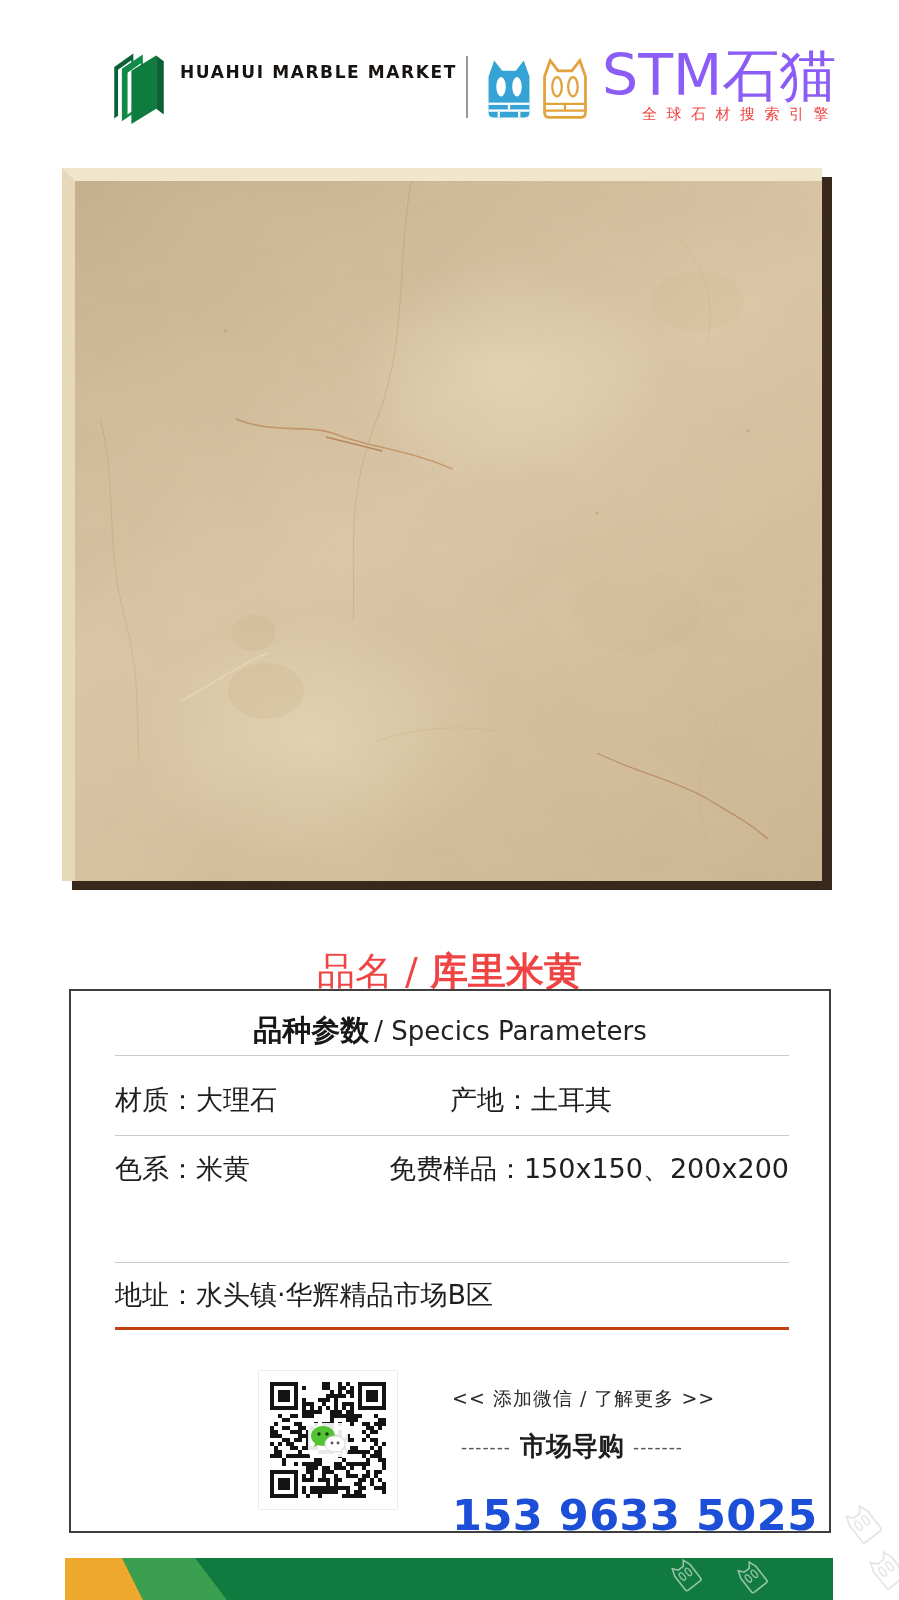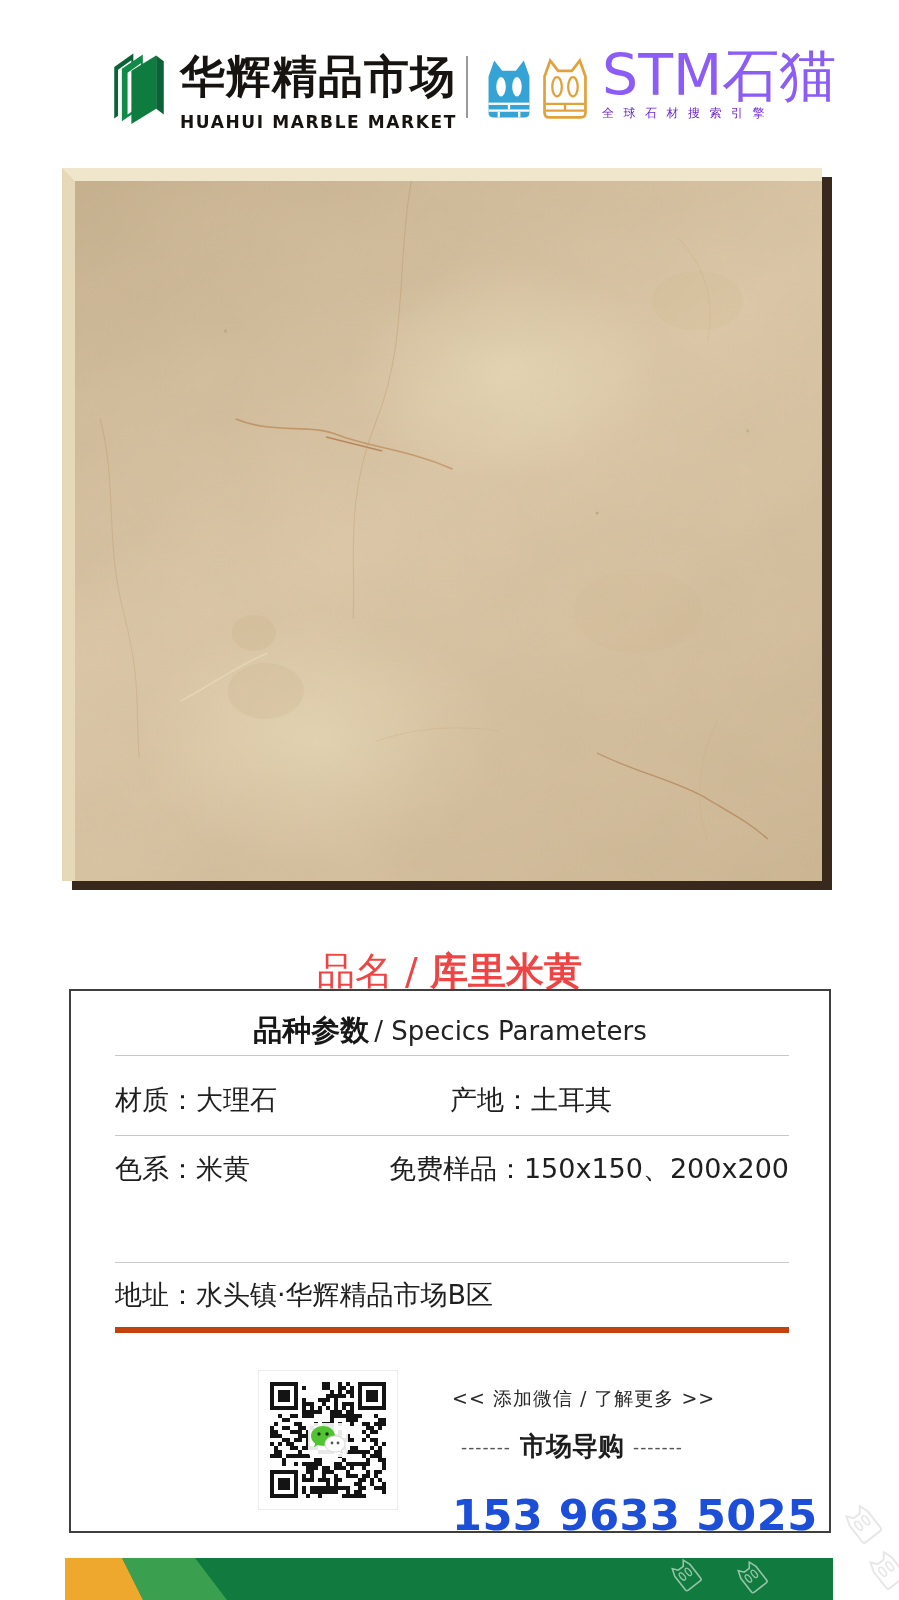--- a/index.html
+++ b/index.html
@@ -11,21 +11,21 @@
   .books-logo{position:absolute;left:108px;top:46px;width:62px;height:80px;}
   .brand-txt{position:absolute;left:180px;top:52px;width:290px;}
   .brand-cn{font-size:45px;font-weight:800;letter-spacing:1px;line-height:50px;color:#171310;white-space:nowrap;}
   .brand-en{font-size:17px;font-weight:700;letter-spacing:1.6px;color:#171310;margin-top:10px;white-space:nowrap;}
   .hdr-div{position:absolute;left:466px;top:56px;width:2px;height:62px;background:#9a9a9a;}
   .cat{position:absolute;top:56px;width:50px;height:66px;}
   .cat-blue{left:484px;}
   .cat-gold{left:540px;}
   .stm-txt{position:absolute;left:602px;top:50px;width:220px;}
   .stm-name{font-size:57px;font-weight:400;color:#8b5cf6;line-height:50px;white-space:nowrap;}
-  .stm-tag{font-size:12px;letter-spacing:9.5px;color:#6d28d9;margin-top:5px;white-space:nowrap;}
+  .stm-tag{font-size:15px;letter-spacing:9.5px;color:#ef4444;margin-top:5px;white-space:nowrap;margin-left:40px;}
 
   
   .marble{position:absolute;left:62px;top:168px;width:760px;height:713px;box-sizing:border-box;
           background:#d8c2a0;border-top:13px solid #f0e6cb;border-left:13px solid #e6d9ba;
           box-shadow:10px 9px 0 #38291c;}
   .marble-tex{position:absolute;left:0;top:0;width:100%;height:100%;display:block;}
   .marble-shade{position:absolute;left:0;top:0;width:100%;height:100%;
           background:linear-gradient(150deg,rgba(110,88,56,.14) 0%,rgba(255,252,240,.10) 45%,rgba(120,95,60,.10) 100%);}
 
   
@@ -39,21 +39,21 @@
   .box-title{position:absolute;left:0;top:20px;width:100%;text-align:center;white-space:nowrap;}
   .box-title .cn{font-size:29px;font-weight:800;color:#171717;}
   .box-title .en{font-size:26px;font-weight:500;color:#222;}
   .sprow{position:absolute;left:44px;right:40px;display:flex;align-items:center;
          border-top:1px solid #c9c9c9;font-size:27px;font-weight:500;color:#1f1f1f;white-space:nowrap;}
   .sprow .c1{width:335px;}
   .sprow .c2{flex:1;}
   .r1{top:64px;height:62px;align-items:flex-end;}
   .r2{top:144px;height:65px;}
   .r3{top:209px;height:62px;}
-  .r4{top:271px;height:64px;border-bottom:6px solid #c2410c;}
+  .r4{top:271px;height:64px;border-bottom:3px solid #c2410c;}
 
   
   .qrbox{position:absolute;left:187px;top:379px;width:140px;height:140px;background:#fff;
          border:1px solid #ececec;box-sizing:border-box;display:flex;align-items:center;justify-content:center;}
   .qrgrid{display:grid;grid-template-columns:repeat(29,4px);grid-auto-rows:4px;}
   .qrgrid i{display:block;}
   .qrgrid i.b{background:#141414;}
   .qrgrid i.w{background:#ffffff;}
   .wc{position:absolute;left:50%;top:50%;transform:translate(-50%,-50%);width:42px;height:36px;}
   .contact{position:absolute;left:381px;top:395px;width:240px;text-align:right;}
@@ -82,21 +82,20 @@
   <div class="hdr">
     <svg class="books-logo" viewBox="0 0 64 84">
       <polygon points="6,22 26,8 26,62 6,76" fill="#0b6236"></polygon>
       <polygon points="10,25 24,15 24,64 10,74" fill="#ffffff"></polygon>
       <polygon points="14,24 36,9 36,64 14,79" fill="#128a47"></polygon>
       <polygon points="20,28 34,18 34,62 20,72" fill="#ffffff"></polygon>
       <polygon points="24,26 50,10 50,66 24,82" fill="#0f7c3f"></polygon>
       <polygon points="50,10 58,16 58,72 50,66" fill="#0b6236"></polygon>
     </svg>
     <div class="brand-txt">
-      <div class="brand-cn">华辉精品市场</div>
       <div class="brand-en">HUAHUI MARBLE MARKET</div>
     </div>
     <div class="hdr-div"></div>
 
     <svg class="cat cat-blue" viewBox="0 0 44 56">
       <path d="M4,17 L9,3 L16,12 H28 L35,3 L40,17 V49 Q40,53 36,53 H8 Q4,53 4,49 Z" fill="#36a3d5"></path>
       <ellipse cx="15" cy="26" rx="4.2" ry="8.5" fill="#ffffff"></ellipse>
       <ellipse cx="29" cy="26" rx="4.2" ry="8.5" fill="#ffffff"></ellipse>
       <rect x="4" y="40" width="36" height="2" fill="#ffffff"></rect>
       <rect x="4" y="46" width="36" height="2" fill="#ffffff"></rect>

